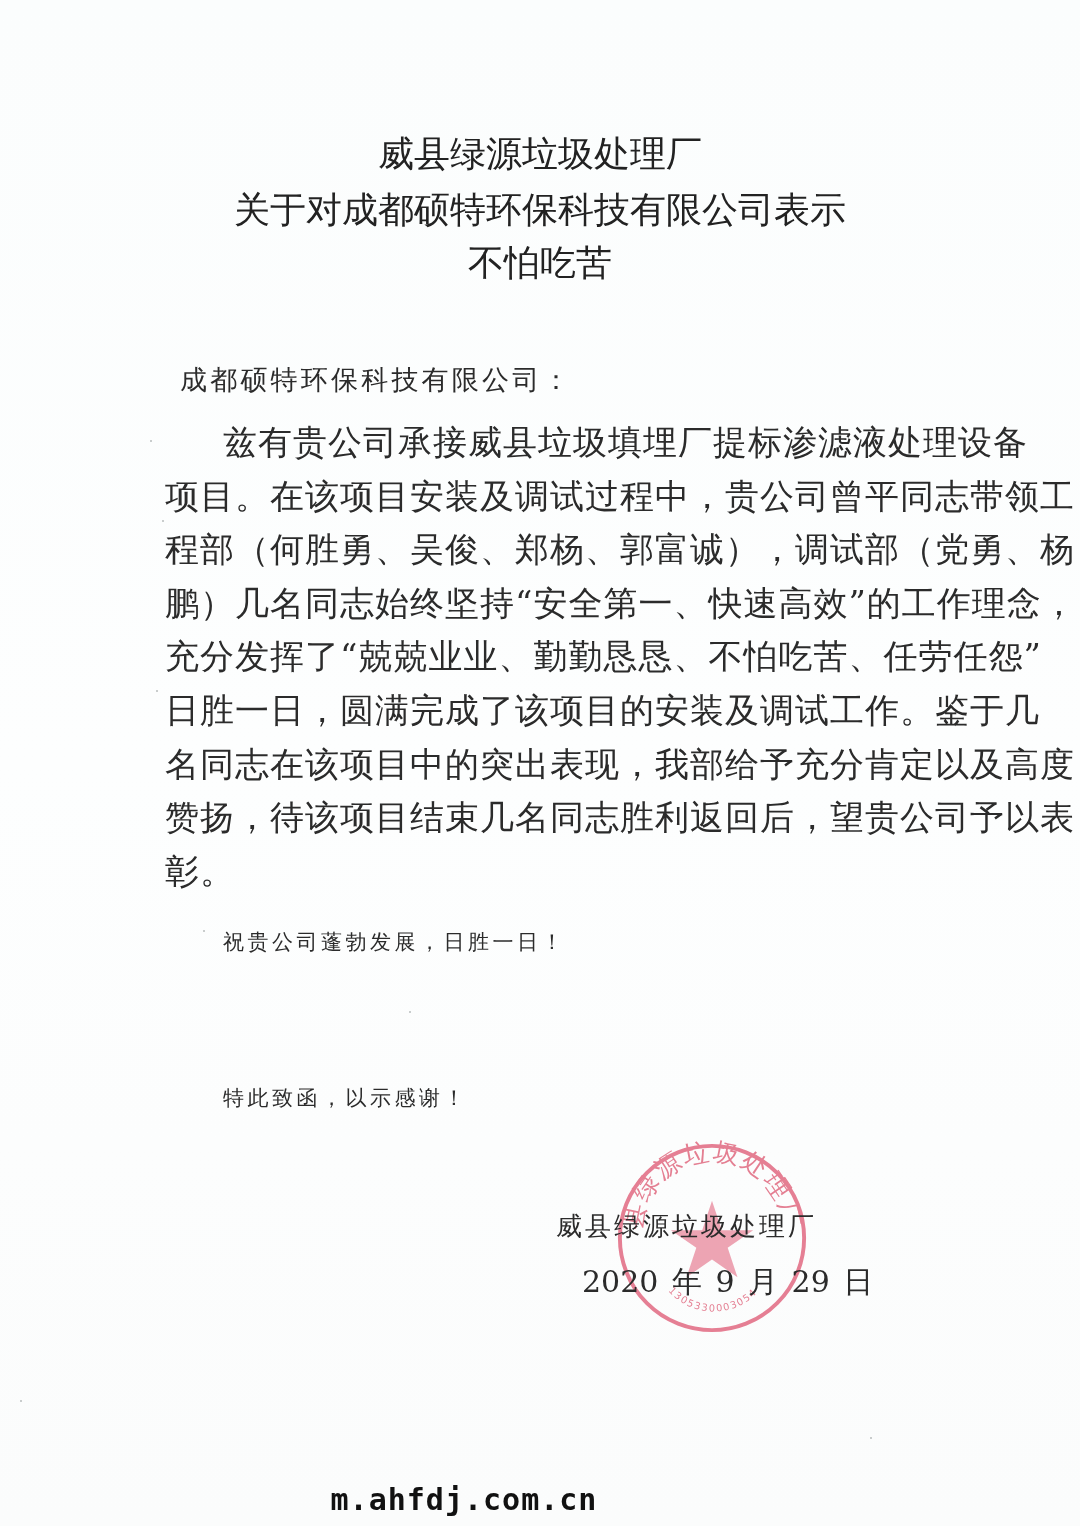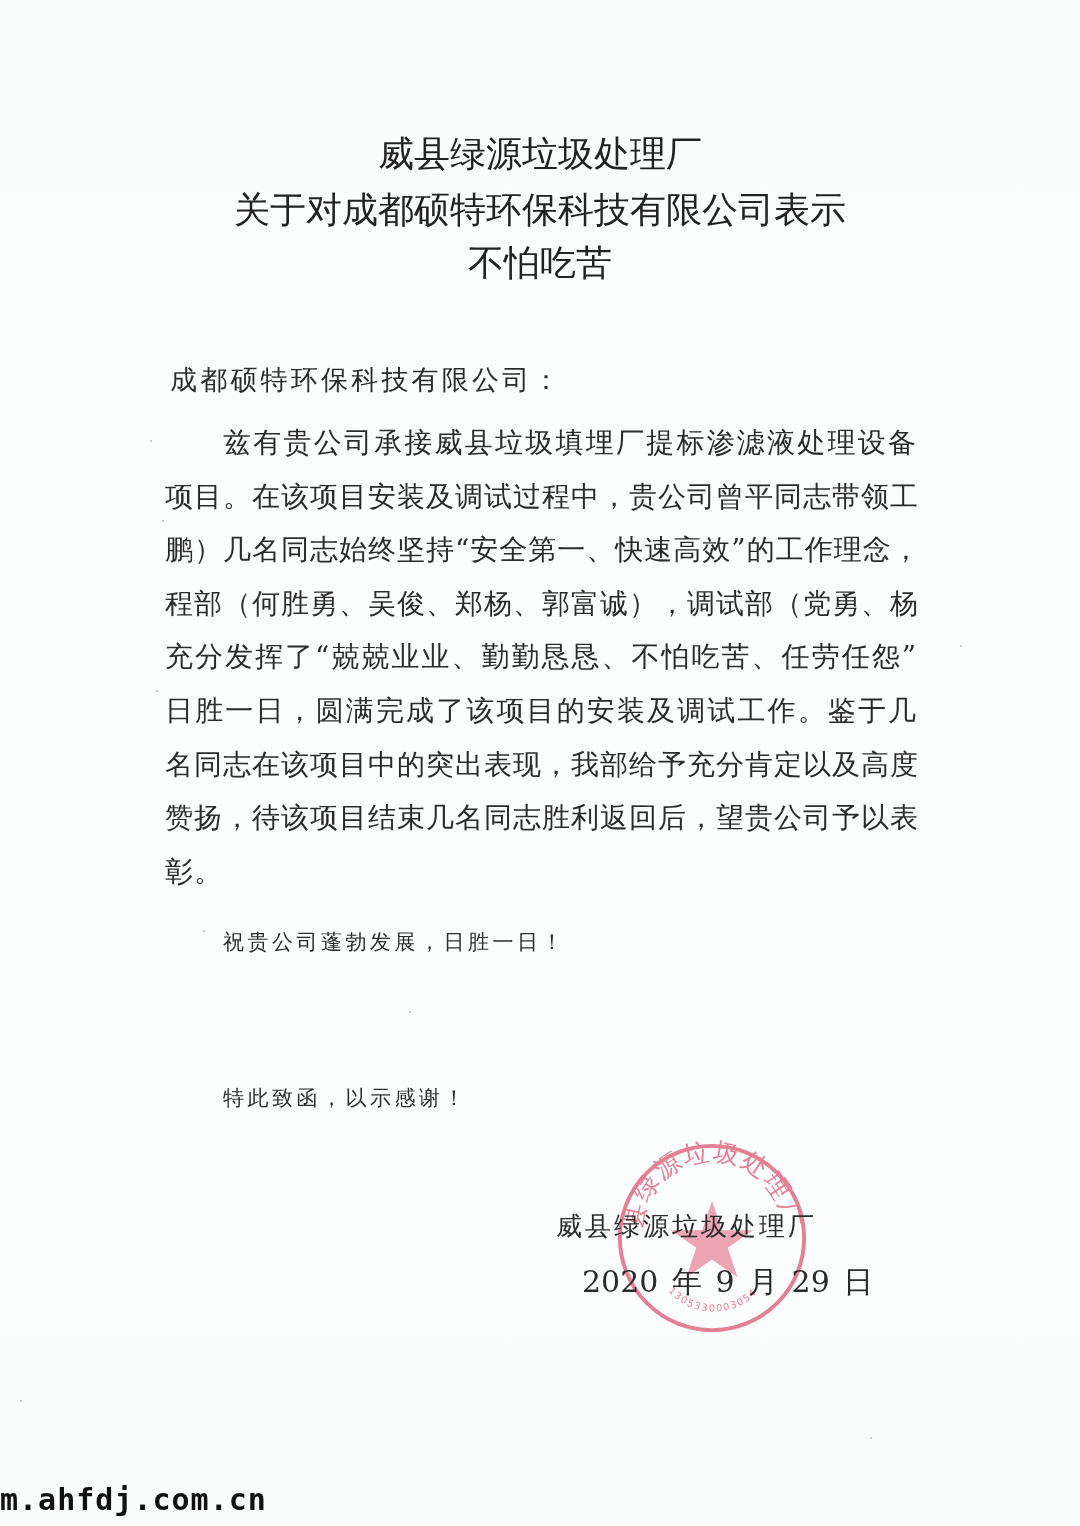--- a/index.html
+++ b/index.html
@@ -31,35 +31,35 @@
     line-height: 44px;
     color: #222;
     letter-spacing: 0px;
   }
   .title.t1 { top: 132px; }
   .title.t2 { top: 188px; }
   .title.t3 { top: 241px; }
 
   .salutation {
     position: absolute;
-    left: 170px;
+    left: 180px;
     top: 362px;
     font-size: 27px;
     line-height: 36px;
     letter-spacing: 3.2px;
     color: #2b2b2b;
     white-space: nowrap;
   }
 
   .body-para {
     position: absolute;
     left: 165px;
     top: 416px;
     width: 752px;
-    font-size: 28px;
+    font-size: 34px;
     line-height: 53.6px;
     color: #2b2b2b;
   }
   .body-line {
     display: block;
     height: 53.6px;
     white-space: nowrap;
     text-align: justify;
     text-align-last: justify;
     letter-spacing: 1px;
@@ -114,21 +114,21 @@
     height: 196px;
     z-index: 1;
     opacity: 0.85;
   }
 
   .watermark {
     position: absolute;
     left: 0;
     width: 928px;
     top: 1480px;
-    text-align: left;
+    text-align: center;
     font-family: "DejaVu Sans Mono", "Liberation Mono", monospace;
     font-weight: bold;
     font-size: 30px;
     line-height: 40px;
     color: #111;
     letter-spacing: 1px;
   }
 
   .speck {
     position: absolute;
@@ -144,22 +144,22 @@
 
   <div class="title t1">威县绿源垃圾处理厂</div>
   <div class="title t2">关于对成都硕特环保科技有限公司表示</div>
   <div class="title t3">不怕吃苦</div>
 
   <div class="salutation">成都硕特环保科技有限公司：</div>
 
   <div class="body-para">
     <span class="body-line indent">兹有贵公司承接威县垃圾填埋厂提标渗滤液处理设备</span>
     <span class="body-line">项目。在该项目安装及调试过程中，贵公司曾平同志带领工</span>
+    <span class="body-line">程部（何胜勇、吴俊、郑杨、郭富诚），调试部（党勇、杨</span>
     <span class="body-line">鹏）几名同志始终坚持“安全第一、快速高效”的工作理念，</span>
-    <span class="body-line">程部（何胜勇、吴俊、郑杨、郭富诚），调试部（党勇、杨</span>
     <span class="body-line">充分发挥了“兢兢业业、勤勤恳恳、不怕吃苦、任劳任怨”</span>
     <span class="body-line">日胜一日，圆满完成了该项目的安装及调试工作。鉴于几</span>
     <span class="body-line">名同志在该项目中的突出表现，我部给予充分肯定以及高度</span>
     <span class="body-line">赞扬，待该项目结束几名同志胜利返回后，望贵公司予以表</span>
     <span class="body-line last">彰。</span>
   </div>
 
   <div class="closing c1">祝贵公司蓬勃发展，日胜一日！</div>
   <div class="closing c2">特此致函，以示感谢！</div>
 

